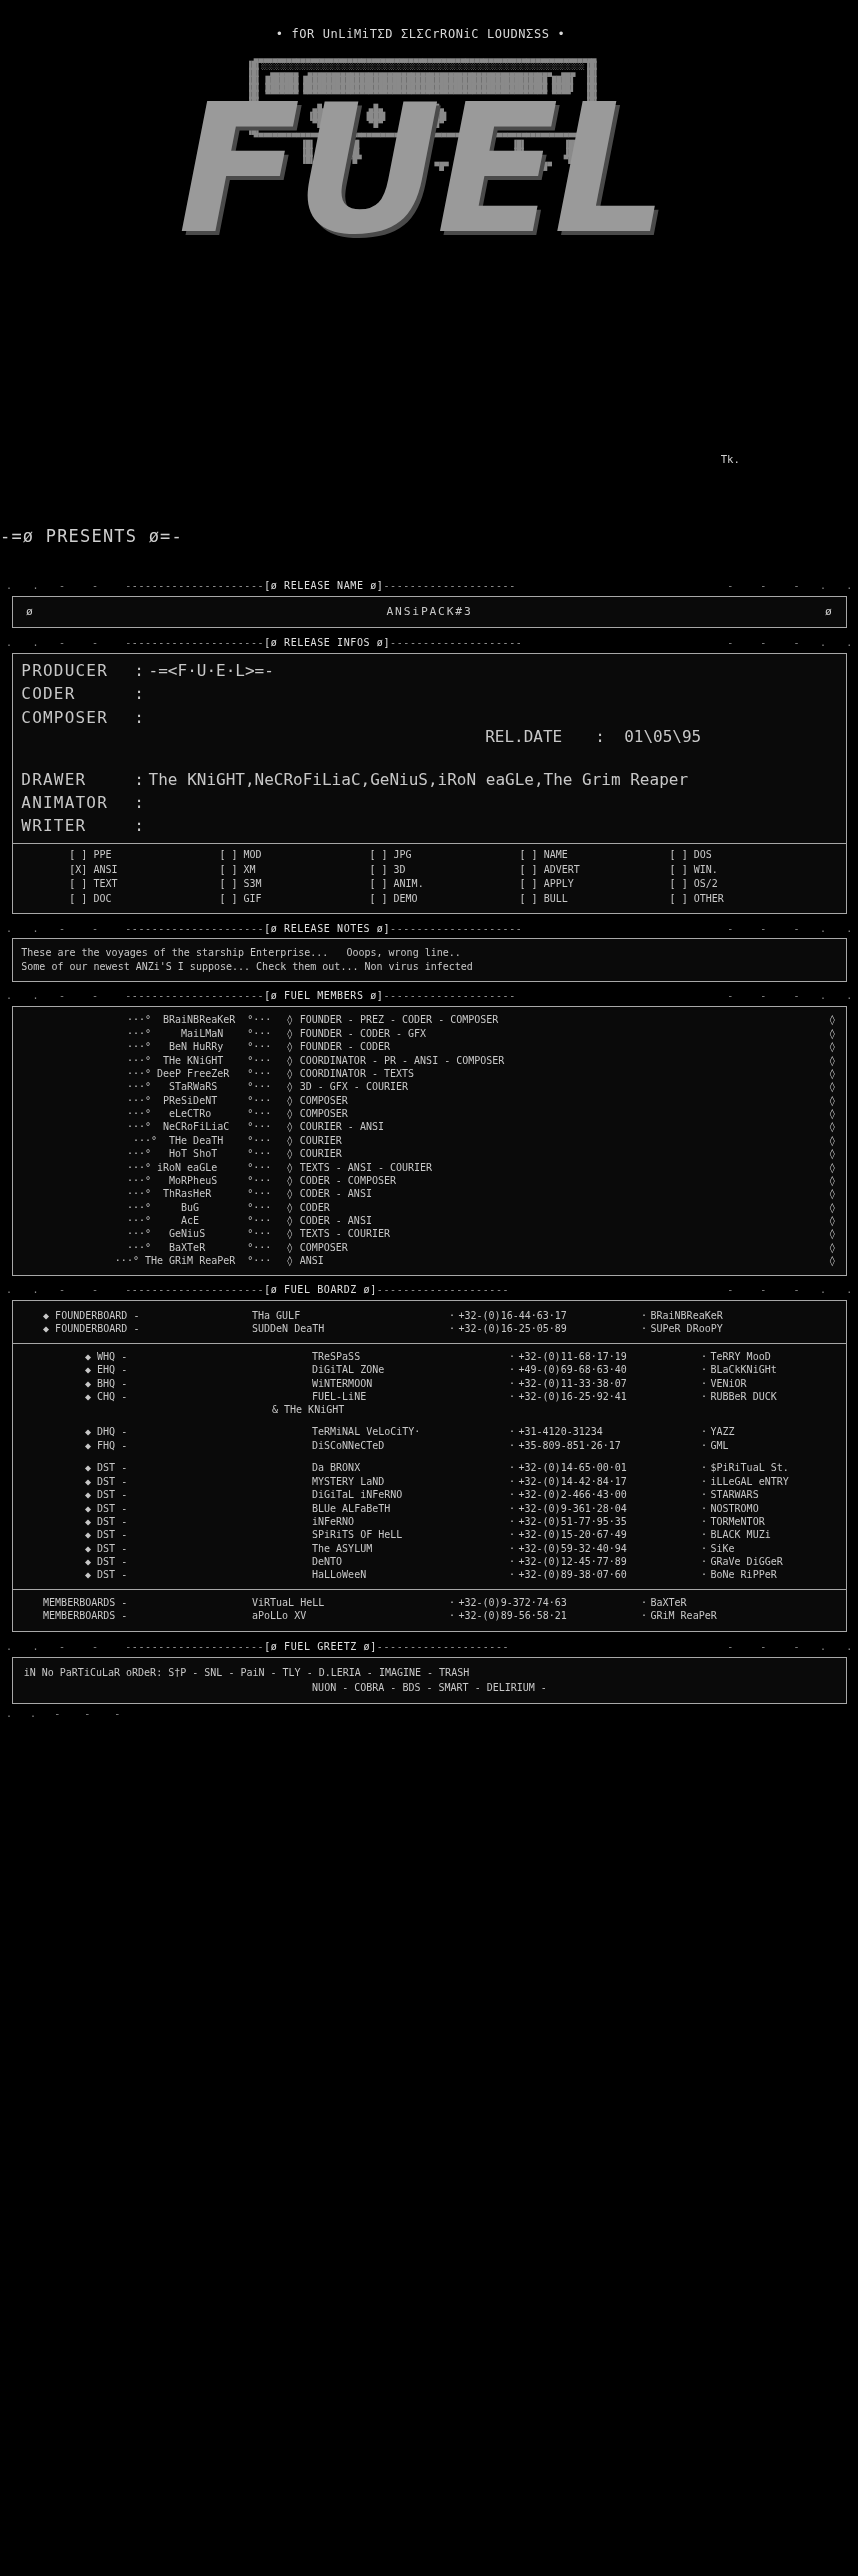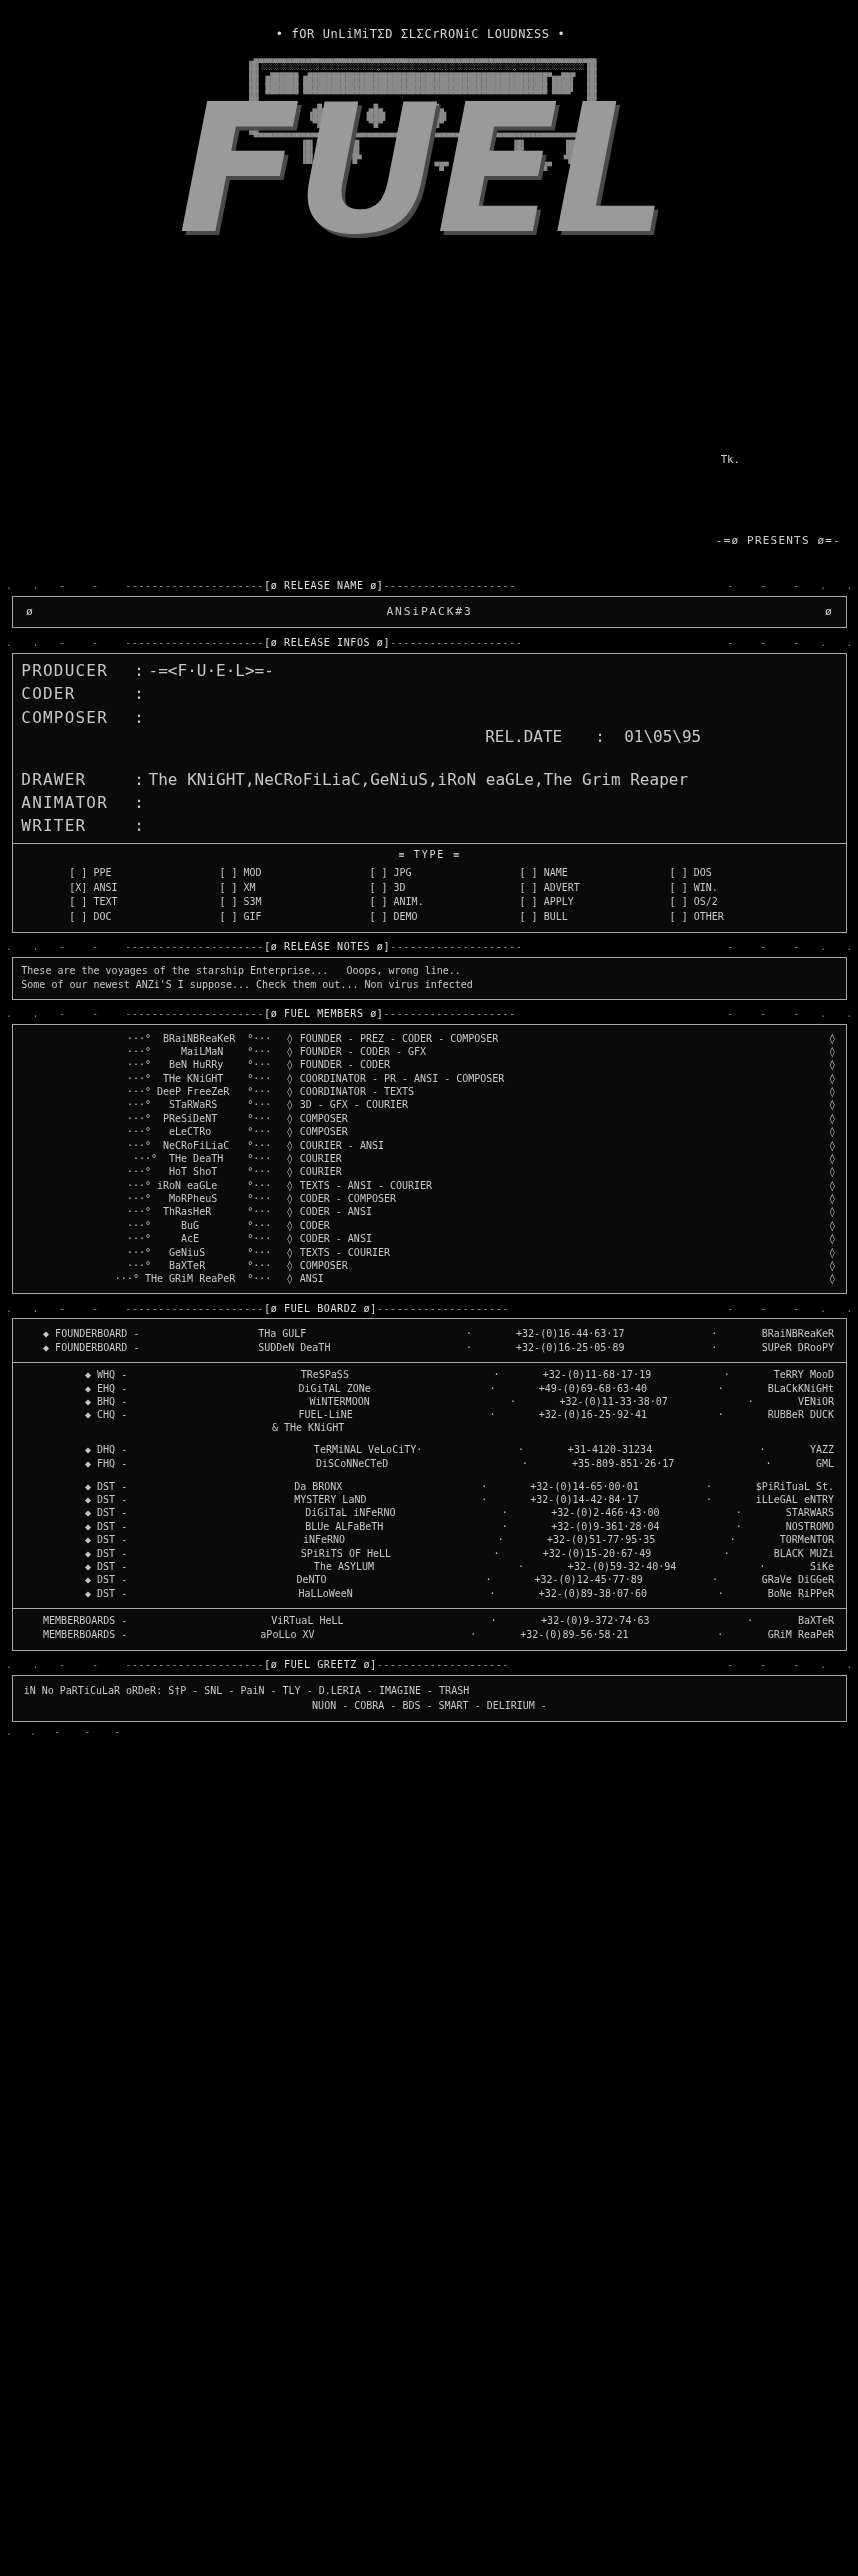--- a/index.html
+++ b/index.html
@@ -64,23 +64,23 @@
   }
   .tk-mark {
     position: absolute;
     right: 101px; top: 453px;
     color: #d0d0d0;
     font-size: 10.7px;
   }
   .presents {
     position: absolute;
     bottom: 25px; left: 0; right: 0;
-    text-align: right;
+    text-align: left;
     color: #cfcfcf;
-    font-size: 11px;
+    font-size: 17px;
     letter-spacing: 1.2px;
   }
 
   
   .sec-head {
     display: flex;
     align-items: center;
     color: #bdbdbd;
     font-size: 10px;
     margin: 8.3px 0 3.6px 0;
@@ -182,21 +182,20 @@
   .mrow .role { flex: 1; white-space: pre; }
   .mrow .dia2 { width: 20px; text-align: right; color: #cfcfcf; }
 
   
   .boardz { padding: 8.3px 12px; }
   .brow {
     display: flex;
     align-items: flex-end;
     white-space: pre;
     padding: 0.6px 0;
-    gap: 42px;
   }
   .brow .btype { width: 227px; white-space: pre; }
   .brow .bname { width: 197px; white-space: pre; }
   .brow .bdot { width: 9.5px; }
   .brow .bphone { width: 179px; white-space: pre; }
   .brow .bsep { width: 13px; text-align: center; }
   .brow .bsysop { flex: 1; white-space: pre; }
   .brow.indent1 { padding-left: 60px; }
   .brow.indent2 { padding-left: 60px; }
   .b-gap { height: 9.5px; }
@@ -298,21 +297,20 @@
         <tr>
           <td class="lab">WRITER</td>
           <td class="colon">:</td>
           <td class="val"></td>
         </tr>
       </tbody>
     </table>
 
     <hr class="hr-line">
 
-    <div class="type-title">≡ TYPE ≡</div>
 
     <div class="type-grid">
       <span>[ ] <span>PPE</span></span>
       <span>[ ] <span>MOD</span></span>
       <span>[ ] <span>JPG</span></span>
       <span>[ ] <span>NAME</span></span>
       <span>[ ] <span>DOS</span></span>
 
       <span>[X] <span>ANSI</span></span>
       <span>[ ] <span>XM</span></span>

